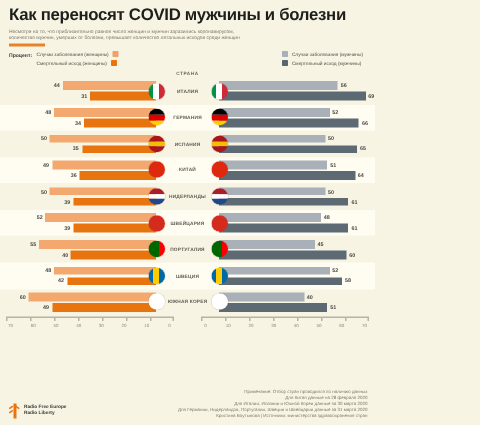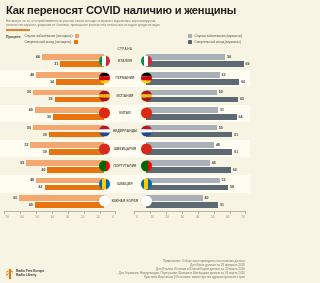--- a/index.html
+++ b/index.html
@@ -116,21 +116,21 @@
   .logo-mark i{position:absolute;background:#e8740f;display:block;}
   .logo-text{font-size:3.2px;font-weight:bold;line-height:3.8px;color:#3a3a38;}
   .notes{text-align:right;font-size:3px;line-height:4px;color:#7d7a6a;}
 </style>
 </head>
 <body>
 
 <div class="wrap">
 
   <div class="header">
-    <div class="title">Как переносят COVID наличию и женщины</div>
+    <div class="title">Как переносят COVID мужчины и болезни</div>
     <div class="subtitle">Несмотря на то, что приблизительно равное число женщин и мужчин заразились коронавирусом,</div>
     <div class="subtitle" style="margin-top:0">количество мужчин, умерших от болезни, превышает количество летальных исходов среди женщин</div>
     <div class="rule"></div>
   </div>
 
   <div class="legend">
     <div class="legend-col legend-left">
       <div class="pct-label">Процент:</div>
       <div class="legend-rows">
         <div class="lrow">

